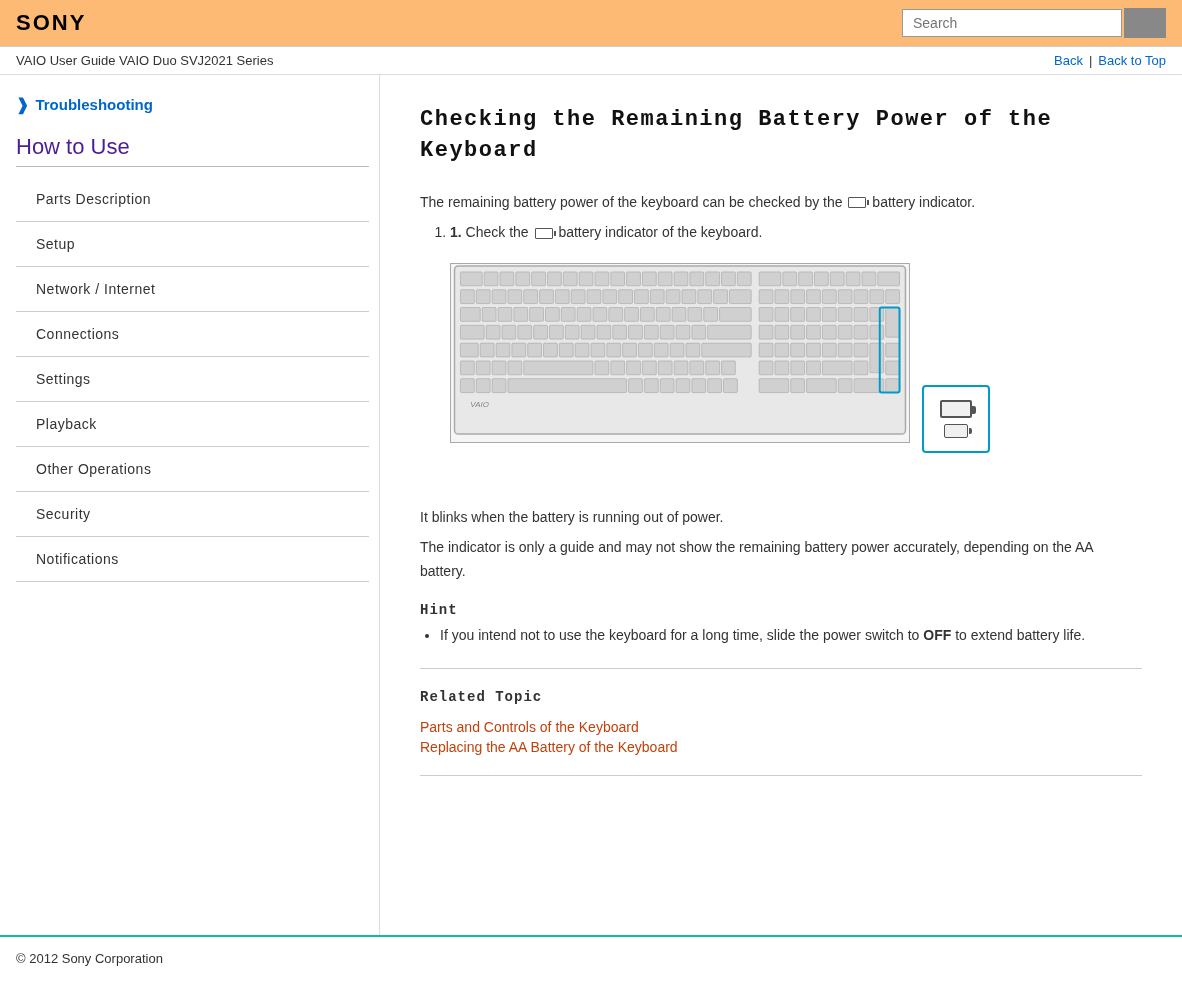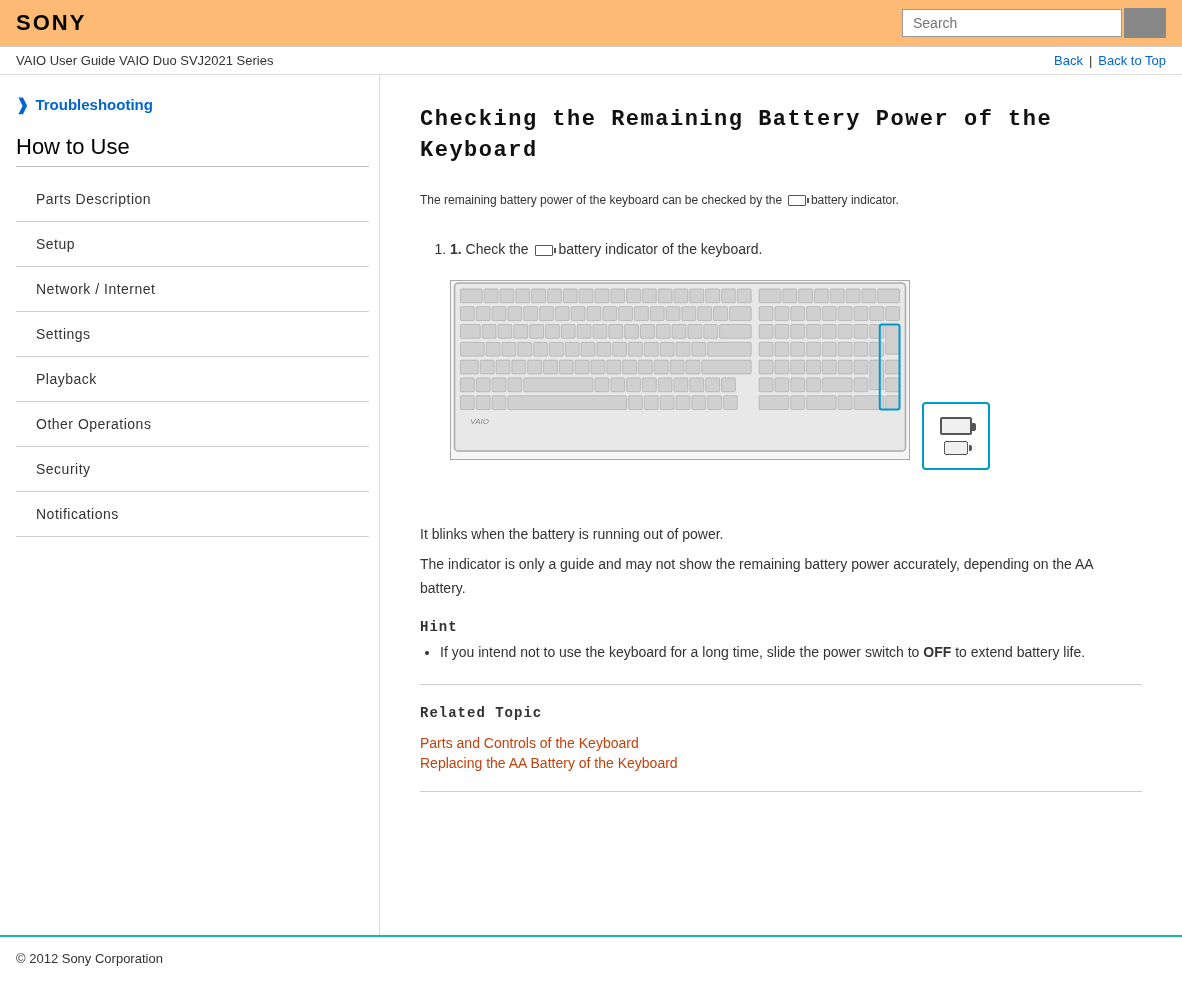--- a/index.html
+++ b/index.html
@@ -94,21 +94,21 @@
       font-size: 15px;
       font-weight: bold;
       margin-bottom: 20px;
     }
     .chevron-icon {
       color: #0066cc;
       font-size: 16px;
     }
     #how-to-use-label {
       font-size: 22px;
-      color: #000000;
+      color: #4c1d95;
       margin-bottom: 10px;
       padding-bottom: 6px;
       border-bottom: 1px solid #bbb;
     }
     .sidebar-item {
       padding: 14px 10px 14px 20px;
       border-bottom: 1px solid #ccc;
       cursor: pointer;
       font-size: 14px;
       letter-spacing: 0.5px;
@@ -123,22 +123,22 @@
     #content-title {
       font-size: 22px;
       font-weight: bold;
       letter-spacing: 1.5px;
       margin-bottom: 24px;
       line-height: 1.4;
       color: #111;
       font-family: 'Courier New', monospace;
     }
     #content-intro {
-      font-size: 12px;
-      margin-bottom: 28px;
+      font-size: 14px;
+      margin-bottom: 8px;
       line-height: 1.6;
     }
     .step-list {
       margin-left: 30px;
       margin-bottom: 16px;
     }
     .step-item {
       font-size: 14px;
       line-height: 1.6;
       margin-bottom: 6px;
@@ -303,20 +303,23 @@
     <div id="how-to-use-label">How to Use</div>
 
     <div class="sidebar-item">
       <span>Parts Description</span>
     </div>
     <div class="sidebar-item">
       <span>Setup</span>
     </div>
     <div class="sidebar-item">
       <span>Network / Internet</span>
+    </div>
+    <div class="sidebar-item">
+      <span>Connections</span>
     </div>
     <div class="sidebar-item">
       <span>Settings</span>
     </div>
     <div class="sidebar-item">
       <span>Playback</span>
     </div>
     <div class="sidebar-item">
       <span>Other Operations</span>
     </div>

